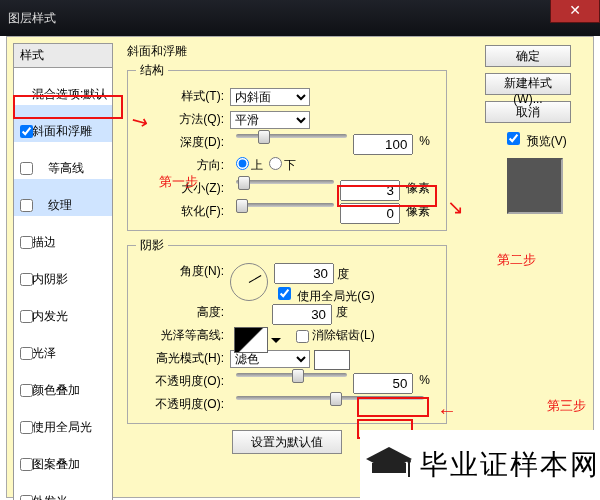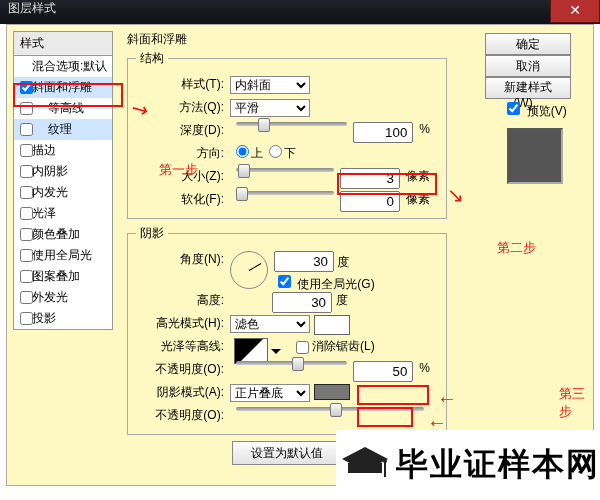--- a/index.html
+++ b/index.html
@@ -1,51 +1,51 @@
 <!DOCTYPE html>
 <html><head>
 <meta charset="utf-8">
 <style>
 body{margin:0;font-family:"Microsoft YaHei",SimSun,sans-serif;font-size:12px;background:#fff;width:600px;height:500px;overflow:hidden}
 .win{position:relative;width:600px;height:500px;background:#fff}
-.tbar{height:24px;background:linear-gradient(#1f2229,#0e1014);color:#ddd;display:flex;align-items:flex-start;padding:0 8px;position:relative}
+.tbar{height:36px;background:linear-gradient(#1f2229,#0e1014);color:#ddd;display:flex;align-items:center;padding:0 8px;position:relative}
 .tbarx{position:absolute;right:0;top:0;width:48px;height:22px;background:#b52f2f;color:#fff;text-align:center;line-height:20px;font-size:14px;border:1px solid #5b1414;border-top:none}
 .body{background:#fef9c3;border:1px solid #aaa;margin:0 6px 6px;height:460px;position:relative}
 .left{position:absolute;left:6px;top:6px;width:100px}
 .lhead{border:1px solid #999;border-bottom:none;background:#eaeaea;padding:3px 6px}
 .llist{border:1px solid #999;background:#fff}
-.li{display:flex;align-items:center;padding:2px 4px 2px 18px;position:relative}
+.li{display:flex;align-items:center;padding:18px 4px 2px 18px;position:relative}
 .li input{position:absolute;left:2px}
 .li.sel{background:#cfe4ff}
 .li.sub{padding-left:34px}
 .mid{position:absolute;left:120px;top:6px;width:320px}
 fieldset{border:1px solid #aaa;margin:0 0 6px;padding:6px 8px 4px;position:relative}
 legend{padding:0 4px}
 .row{display:flex;align-items:flex-start;margin:3px 8px;height:20px}
 .lbl{width:80px;text-align:right;margin-right:6px}
 select,input[type=text]{height:18px;font-size:12px;border:1px solid #888;background:#fff}
 select{width:80px}
 input.num{width:50px;text-align:right;padding-right:4px}
 .slider{flex:1;height:4px;background:linear-gradient(#888,#ccc);position:relative;margin:0 6px;border-radius:2px}
 .thumb{position:absolute;top:-4px;width:10px;height:12px;background:linear-gradient(#fafafa,#ccc);border:1px solid #777;border-radius:2px}
-.btn{display:block;width:86px;height:22px;border:1px solid #888;background:linear-gradient(#fdfdfd,#e3e3e3);font-size:12px}
+.btn{display:block;width:86px;height:22px;border:1px solid #888;background:linear-gradient(#fdfdfd,#e3e3e3);margin-bottom:6px;font-size:12px}
 .right{position:absolute;right:8px;top:8px;width:100px;text-align:center}
 .swatch{width:52px;height:52px;background:#555;border:2px inset #aaa;margin:8px auto}
 .swatchW{width:34px;height:18px;background:#fff;border:1px solid #666;display:inline-block;vertical-align:middle;margin-left:4px}
 .swatchG{width:34px;height:14px;background:#777;border:1px solid #222;display:inline-block;vertical-align:middle;margin-left:4px}
 .ann{position:absolute;border:2px solid #e11;box-sizing:border-box;pointer-events:none}
 .annt{position:absolute;color:#e11;font-weight:normal;font-size:13px;pointer-events:none}
 .arrow{position:absolute;color:#e11;font-size:20px;pointer-events:none}
 .angle{width:36px;height:36px;border:1px solid #888;border-radius:50%;position:relative;display:inline-block;margin-right:6px}
 .angle::after{content:"";position:absolute;left:18px;top:18px;width:14px;height:1px;background:#000;transform:rotate(-30deg);transform-origin:left}
 .gradSw{width:32px;height:24px;border:1px solid #666;background:linear-gradient(135deg,#000 48%,#fff 52%);display:inline-block;vertical-align:middle;margin-left:4px;position:relative}
 .gradSw::after{content:"";position:absolute;right:-14px;top:10px;border:5px solid transparent;border-top-color:#000}
 .logo{position:absolute;right:0;bottom:0;display:flex;align-items:center;background:#fff;height:70px;padding-left:4px}
 .logo svg{margin-right:6px}
-.logo .t{font-size:32px;font-weight:700;letter-spacing:2px}
+.logo .t{font-size:28px;font-weight:400;letter-spacing:2px}
 .radio{margin:0 2px 0 6px}
 .setdef{width:110px;height:24px;border:1px solid #888;background:linear-gradient(#fdfdfd,#e3e3e3);margin:6px auto 0;display:block;font-size:12px}
 </style>
 </head>
 <body>
 
 <div class="win">
   <div class="tbar">
     <span>图层样式</span>
     <div class="tbarx">✕</div>
@@ -164,71 +164,66 @@
             <div><input class="num" value="30" style=""> <span>度</span></div>
             <div><input type="checkbox" checked="" style=""> <span>使用全局光(G)</span></div>
           </div>
           </div>
         <div class="row">
             <span class="lbl">高度:</span>
           <input class="num" style="margin-left: 42px;" value="30"> 
             <span style="margin-left:4px">度</span>
           </div>
         <div class="row">
-            <span class="lbl">高光模式(H):</span>
-          <select><option>滤色</option></select>
-          <span class="swatchW"></span>
-          </div>
-        <div class="row">
             <span class="lbl">光泽等高线:</span>
           <span class="gradSw"></span>
           <input type="checkbox" style="margin-left: 28px;"> 
             <span>消除锯齿(L)</span>
           </div>
         <div class="row">
+            <span class="lbl">高光模式(H):</span>
+          <select><option>滤色</option></select>
+          <span class="swatchW"></span>
+          </div>
+        <div class="row">
             <span class="lbl">不透明度(O):</span>
           <div class="slider">
               <div class="thumb" style="left:50%"></div>
             </div>
           <input class="num" value="50" style="">
             <span style="margin-left:6px">%</span>
-          </div>
-        <div class="row">
-            <span class="lbl">阴影模式(A):</span>
-          <select><option>正片叠底</option></select>
-          <span class="swatchG"></span>
           </div>
         <div class="row">
             <span class="lbl">不透明度(O):</span>
           <div class="slider">
               <div class="thumb" style="left:50%"></div>
             </div>
           </div>
       </fieldset>
       <button class="setdef">设置为默认值</button>
     </div>
 
     <div class="right">
       <button class="btn">确定</button>
+      <button class="btn">新建样式(W)...</button>
       <button class="btn">取消</button>
-      <button class="btn">新建样式(W)...</button>
       <div style="">
         <input type="checkbox" checked="" style="">
         <span>预览(V)</span>
       </div>
       <div class="swatch"></div>
     </div>
 
     <div class="ann" style="left:6px;top:58px;width:110px;height:24px"></div>
     <div class="ann" style="left:330px;top:148px;width:100px;height:22px"></div>
     <div class="ann" style="left:350px;top:360px;width:72px;height:20px"></div>
     <div class="ann" style="left:350px;top:382px;width:56px;height:20px"></div>
     <div class="annt" style="left:152px;top:136px">第一步</div>
     <div class="annt" style="left:490px;top:214px">第二步</div>
-    <div class="annt" style="left:552px;top:360px">第三步</div>
+    <div class="annt" style="left:540px;top:360px">第三步</div>
     <div class="arrow" style="left:124px;top:72px;transform:rotate(-30deg)">↘</div>
     <div class="arrow" style="left:440px;top:158px">↘</div>
     <div class="arrow" style="left:430px;top:360px">←</div>
     <div class="arrow" style="left:420px;top:384px">←</div>
   </div>
 
   <div class="logo">
     <svg width="50" height="44" viewBox="0 0 50 44">
       <polygon points="25,4 48,16 25,28 2,16" fill="#222"></polygon>
         <rect x="8" y="20" width="34" height="10" fill="#222"></rect>

